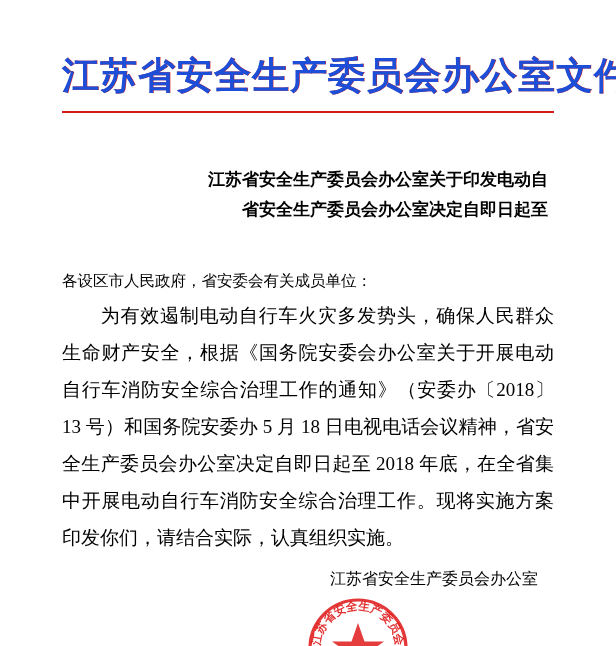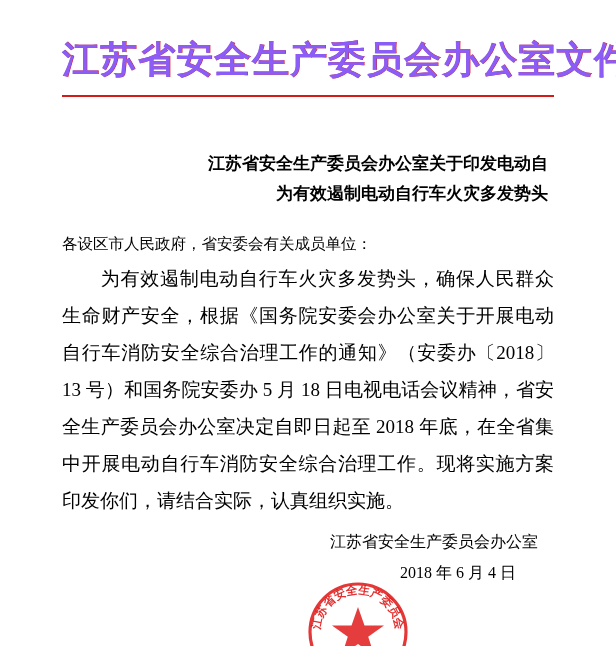--- a/index.html
+++ b/index.html
@@ -16,26 +16,26 @@
   }
   .page {
     position: relative;
     width: 616px;
     height: 646px;
     box-sizing: border-box;
     padding: 0 62px;
   }
   .doc-title {
     text-align: center;
-    color: #8b5cf6;
+    color: #1d4ed8;
     font-weight: bold;
     font-size: 37px;
     letter-spacing: 1px;
     line-height: 1.1;
-    margin-top: 40px;
+    margin-top: 56px;
     white-space: nowrap;
     font-family: "Liberation Serif", "DejaVu Serif", serif;
     text-shadow: 0.5px 0 0 #d61a17;
   }
   .doc-number {
     text-align: center;
     font-size: 16px;
     margin-top: 52px;
     letter-spacing: 0.5px;
   }
@@ -47,21 +47,21 @@
   .subject {
     text-align: right;
     font-weight: bold;
     font-size: 17px;
     line-height: 1.75;
     margin-top: 52px;
     padding: 0 6px;
   }
   .salutation {
     font-size: 15.5px;
-    margin-top: 20px;
+    margin-top: 41px;
     line-height: 1.9;
   }
   .body-text {
     font-size: 19px;
     line-height: 1.95;
     text-align: justify;
     margin-top: 2px;
   }
   .body-text .indent {
     display: inline-block;
@@ -94,32 +94,31 @@
 
 <div class="page">
 
   <div class="doc-title">江苏省安全生产委员会办公室文件</div>
 
 
   <div class="red-rule"></div>
 
   <div class="subject">
     <div>江苏省安全生产委员会办公室关于印发电动自</div>
-    <div>为有效遏制电动自行车火灾多发势头</div>
+    <div>省安全生产委员会办公室决定自即日起至</div>
   </div>
 
   <div class="salutation">各设区市人民政府，省安委会有关成员单位：</div>
 
   <div class="body-text">
     <span class="indent"></span><span>为有效遏制电动自行车火灾多发势头，确保人民群众生命财产安全，根据《国务院安委会办公室关于开展电动自行车消防安全综合治理工作的通知》（安委办〔2018〕13 号）和国务院安委办 5 月 18 日电视电话会议精神，省安全生产委员会办公室决定自即日起至 2018 年底，在全省集中开展电动自行车消防安全综合治理工作。现将实施方案印发你们，请结合实际，认真组织实施。</span>
   </div>
 
   <div class="signature">
     <div>江苏省安全生产委员会办公室</div>
-    <div class="sig-date">2018 年 6 月 4 日</div>
   </div>
 
   <div class="seal">
     <svg viewBox="0 0 104 104" width="104" height="104" aria-hidden="true">
       <circle cx="52" cy="52" r="48" fill="none" stroke="#e01b1b" stroke-width="3.2" opacity="0.88"></circle>
       <path d="M52 27 L58.5 45.5 L78 45.5 L62.2 56.8 L68.3 75.5 L52 64 L35.7 75.5 L41.8 56.8 L26 45.5 L45.5 45.5 Z" fill="#e01b1b" opacity="0.85"></path>
       <path id="sealTopArc" d="M 14 52 A 38 38 0 0 1 90 52" fill="none"></path>
       <text font-family="'Liberation Serif', serif" font-size="11.5" font-weight="bold" fill="#e01b1b" opacity="0.9">
         <textPath href="#sealTopArc" startOffset="50%" text-anchor="middle">江苏省安全生产委员会</textPath>
       </text>

